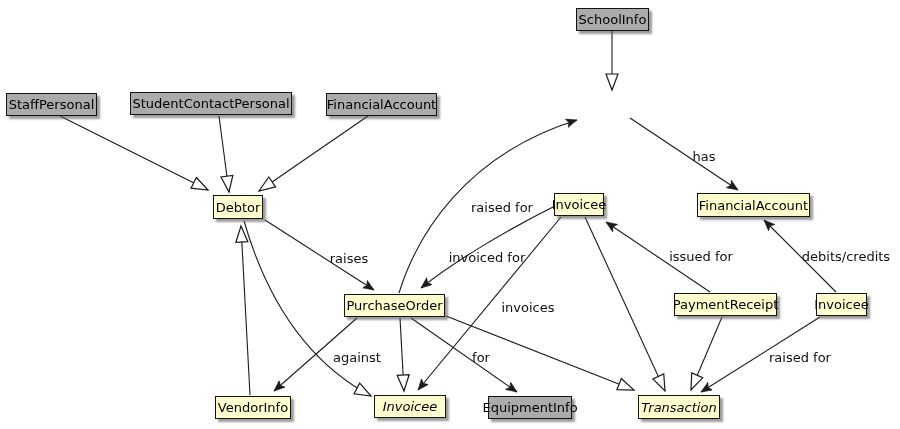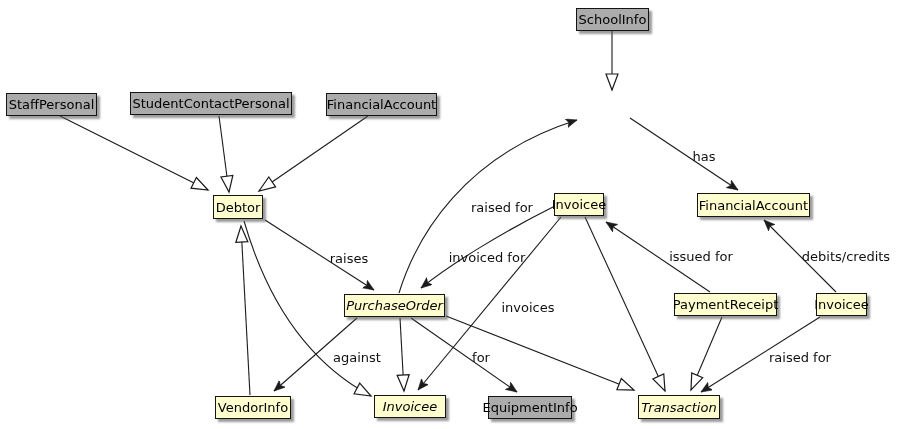--- a/index.html
+++ b/index.html
@@ -76,21 +76,21 @@
       </g>
   </svg>
   <div id="nodes-layer">
       <div class="node external" style="left: 6px; top: 93px; width: 91px; height: 23px;">StaffPersonal</div>
       <div class="node external" style="left: 130px; top: 92px; width: 162px; height: 23px;">StudentContactPersonal</div>
       <div class="node external" style="left: 326px; top: 93px; width: 111px; height: 23px;">FinancialAccount</div>
       <div class="node external" style="left: 576px; top: 8px; width: 73px; height: 23px;">SchoolInfo</div>
       <div class="node class" style="left: 697px; top: 193px; width: 113px; height: 24px;">FinancialAccount</div>
       <div class="node class" style="left: 213px; top: 195px; width: 50px; height: 24px;">Debtor</div>
       <div class="node class" style="left: 554px; top: 193px; width: 50px; height: 23px;">Invoicee</div>
-      <div class="node class" style="left: 344px; top: 294px; width: 101px; height: 23px; font-style: italic;">PurchaseOrder</div>
+      <div class="node class" style="left: 344px; top: 294px; width: 101px; height: 23px;">PurchaseOrder</div>
       <div class="node class" style="left: 674px; top: 293px; width: 103px; height: 23px;">PaymentReceipt</div>
       <div class="node class" style="left: 816px; top: 293px; width: 51px; height: 23px;">Invoicee</div>
       <div class="node class" style="left: 215px; top: 396px; width: 76px; height: 23px;">VendorInfo</div>
       <div class="node class italic" style="left: 374px; top: 395px; width: 72px; height: 23px;">Invoicee</div>
       <div class="node external" style="left: 488px; top: 396px; width: 84px; height: 23px;">EquipmentInfo</div>
       <div class="node class italic" style="left: 638px; top: 395px; width: 82px; height: 24px;">Transaction</div>
     </div>
 </div>
 
 </body></html>

